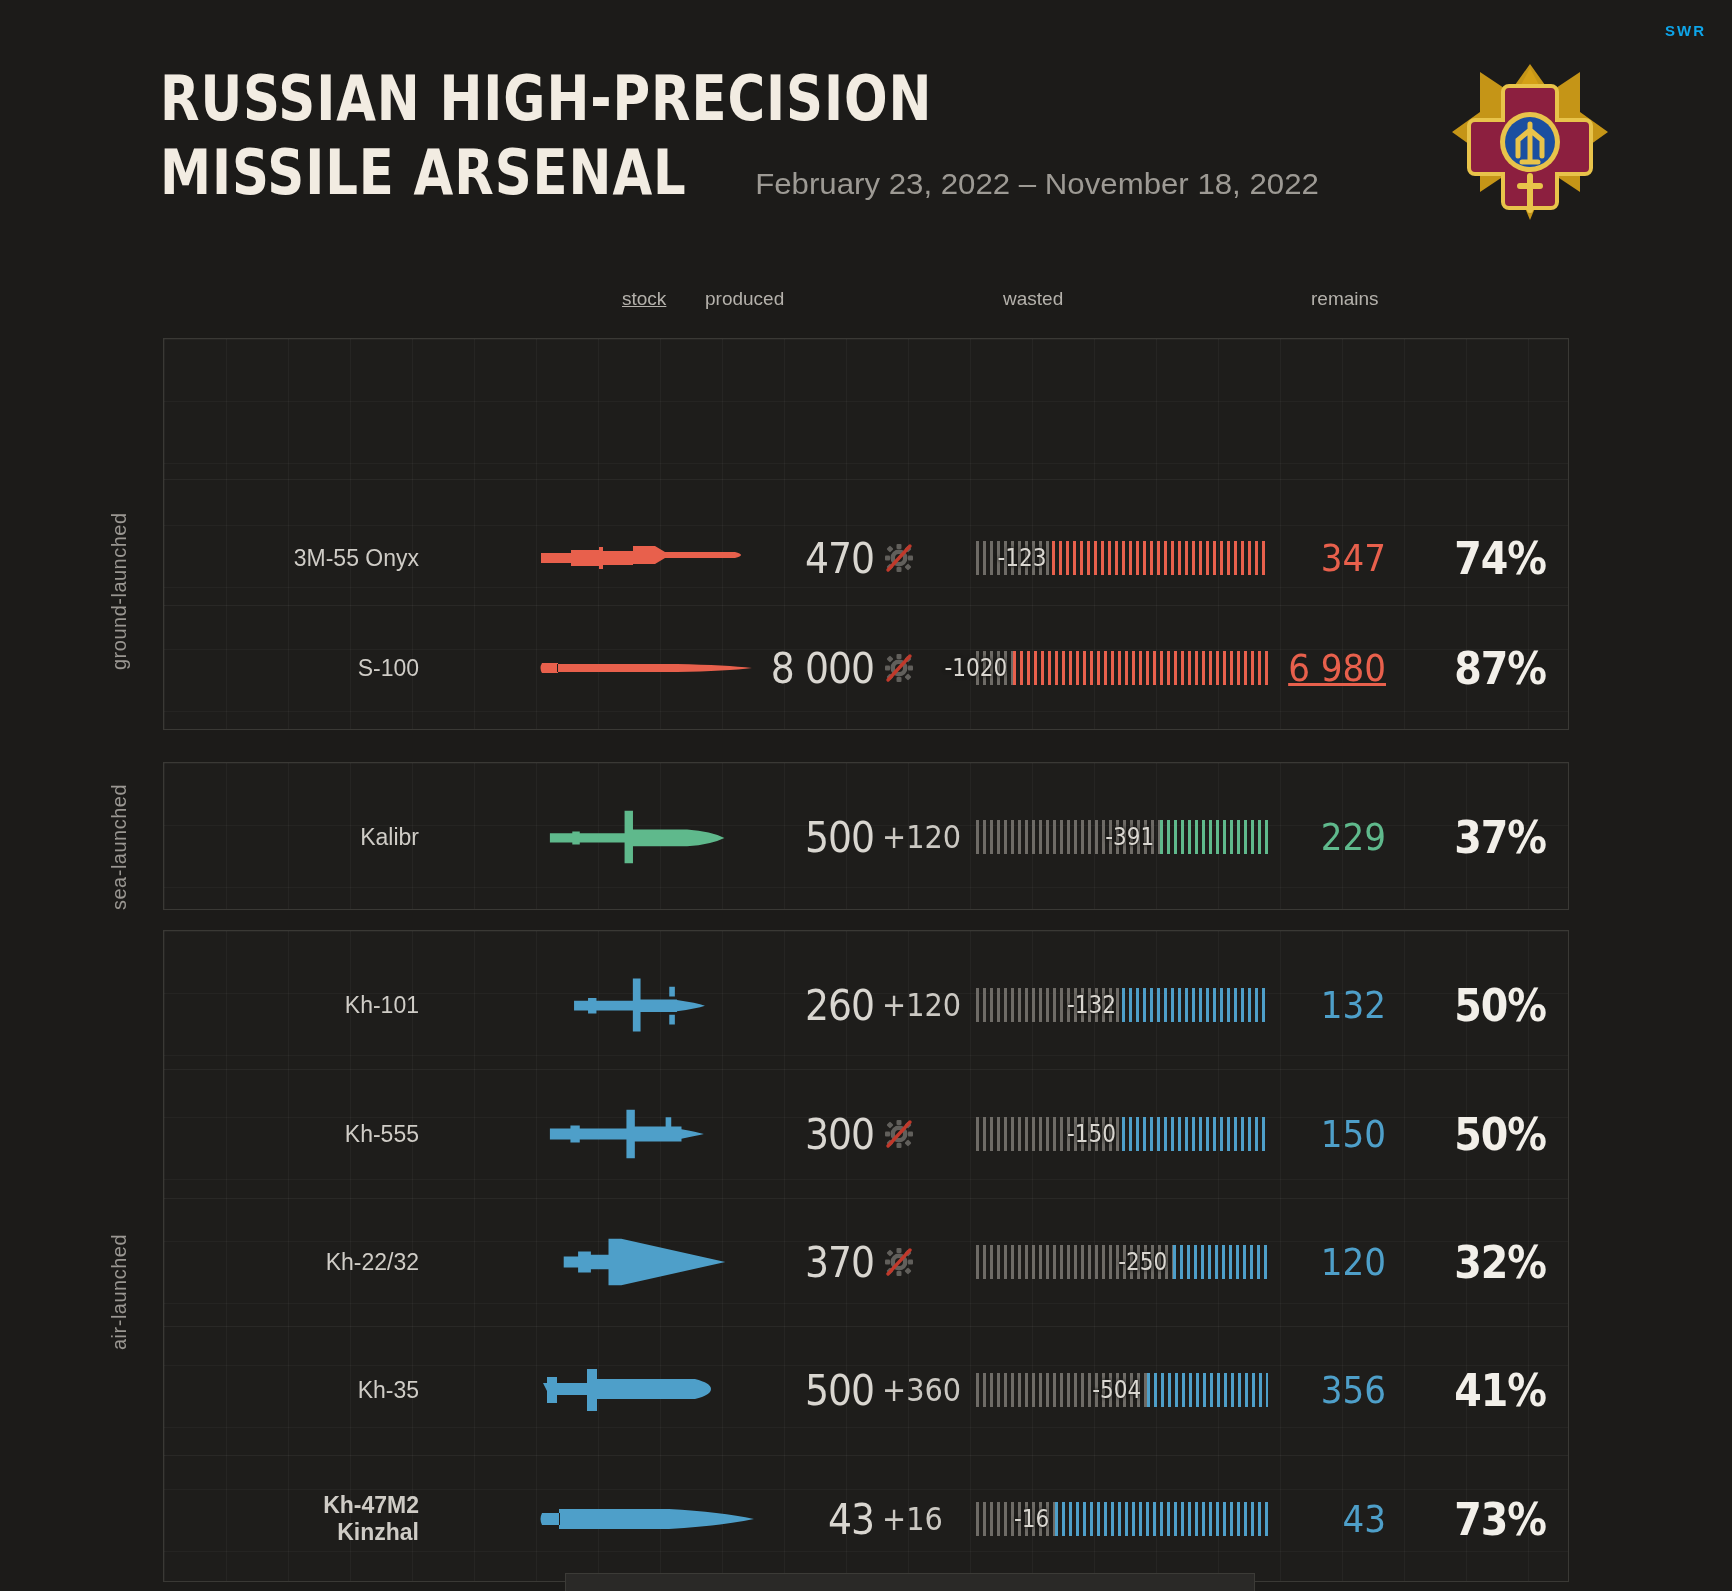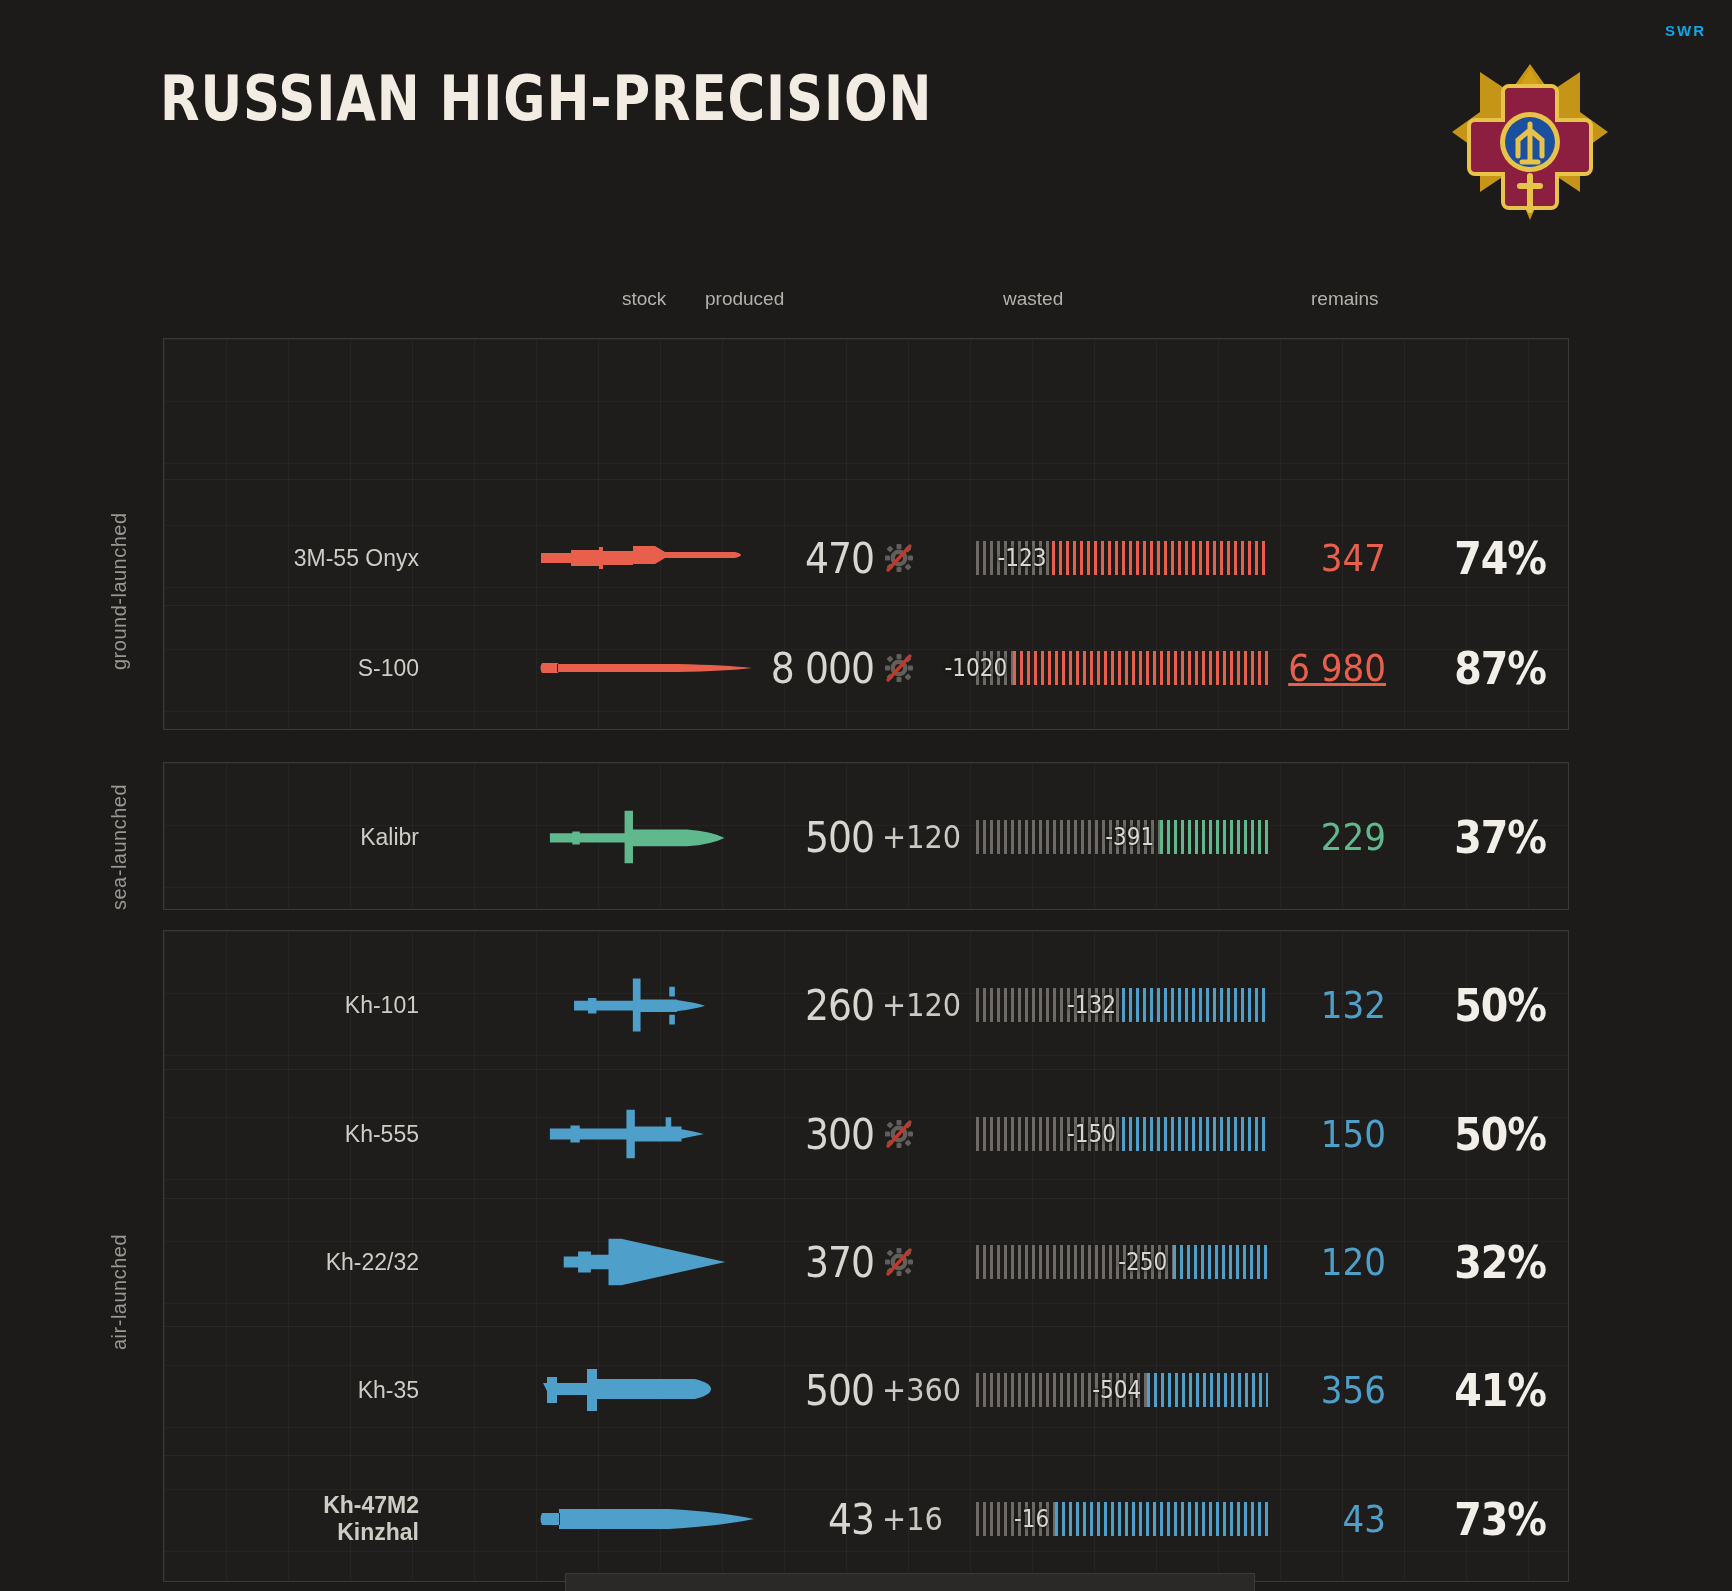--- a/index.html
+++ b/index.html
@@ -43,21 +43,21 @@
   }
 
   
   .emblem { position: absolute; right: 118px; top: 58px; width: 168px; height: 168px; }
 
   
   .col-headers { position: absolute; top: 288px; left: 0; width: 100%; height: 24px; }
   .col-head {
     position: absolute; font-size: 19px; color: #b4b1ab; white-space: nowrap;
   }
-  .ch-stock   { left: 622px; }
+  .ch-stock   { left: 622px; text-decoration: underline; }
   .ch-prod    { left: 705px; }
   .ch-wasted  { left: 1003px; }
   .ch-remains { left: 1311px; }
 
   
   .group-label {
     position: absolute;
     font-size: 20px; color: #9a9792;
     writing-mode: vertical-rl; transform: rotate(180deg);
     white-space: nowrap; letter-spacing: 0.5px;
@@ -152,20 +152,24 @@
 </style>
 </head>
 <body>
 
 <div class="page">
 
   <div class="watermark">SWR</div>
 
   <div class="header">
     <div class="title-line">RUSSIAN HIGH-PRECISION</div>
+    <div class="title-row2">
+      <div class="title-line">MISSILE ARSENAL</div>
+      <div class="subtitle">February 23, 2022 – November 18, 2022</div>
+    </div>
   </div>
 
   <div class="emblem">
     <svg viewBox="0 0 168 168">
       <g>
         <path d="M84 6 L104 34 L134 14 L134 54 L162 74 L134 94 L134 134 L104 114 L84 162 L64 114 L34 134 L34 94 L6 74 L34 54 L34 14 L64 34 Z" fill="#d4a017" opacity="0.92"></path>
         <path d="M84 10 L100 40 L68 40 Z" fill="#d4a017"></path>
         <path d="M63 28 h42 a6 6 0 0 1 6 6 v28 h28 a6 6 0 0 1 6 6 v42 a6 6 0 0 1 -6 6 h-28 v28 a6 6 0 0 1 -6 6 h-42 a6 6 0 0 1 -6 -6 v-28 h-28 a6 6 0 0 1 -6 -6 v-42 a6 6 0 0 1 6 -6 h28 v-28 a6 6 0 0 1 6 -6 z" fill="#8c1f3f" stroke="#e8c34a" stroke-width="4"></path>
         <circle cx="84" cy="84" r="30" fill="#e8c34a"></circle>
         <circle cx="84" cy="84" r="25" fill="#1b4fa0"></circle>

